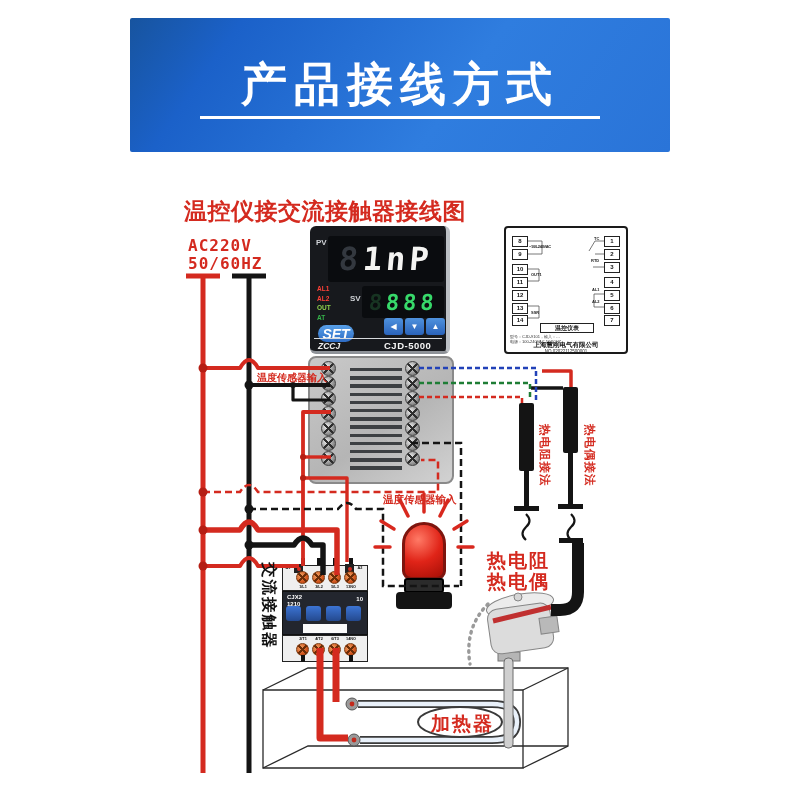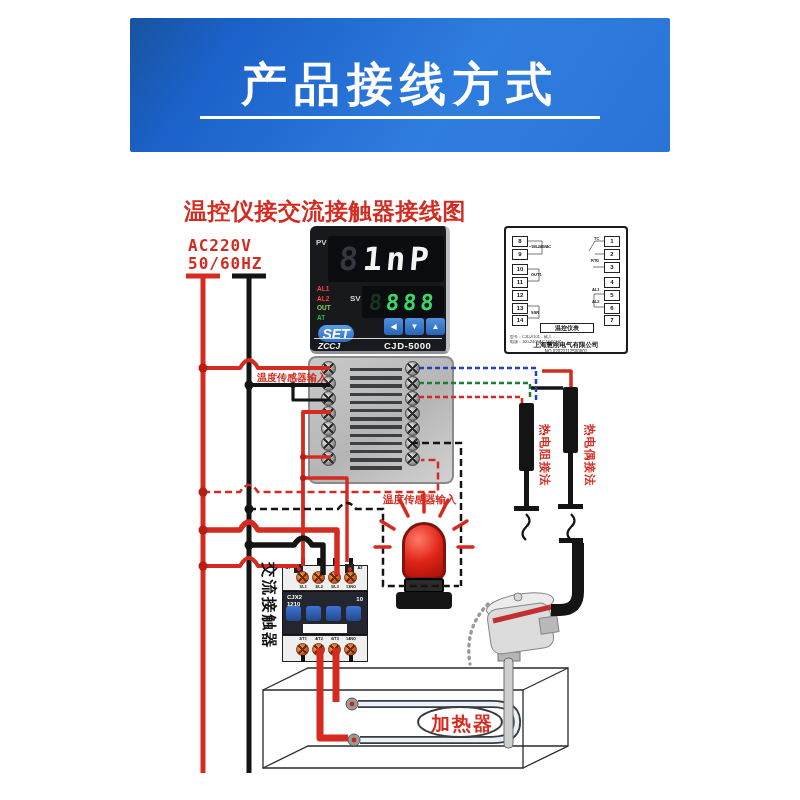--- a/index.html
+++ b/index.html
@@ -373,16 +373,20 @@
     <g>
       <rect x="559" y="538" width="24" height="5" fill="#141414"></rect>
       <path d="M578,543 V592 Q578,610 560,610 H551" fill="none" stroke="#141414" stroke-width="12"></path>
     </g>
   </svg>
 
   <div class="abs z5 small-red" style="left:257px;top:371px">温度传感器输入</div>
   <div class="abs z5 small-red" style="left:383px;top:493px;font-size:10.5px">温度传感器输入</div>
   <div class="abs z5 v-label probe-label" style="left:537px;top:424px;height:92px">热电阻接法</div>
   <div class="abs z5 v-label probe-label" style="left:582px;top:424px;height:92px">热电偶接法</div>
+  <div class="abs z5 sensor-type">
+    <div>热电阻</div>
+    <div>热电偶</div>
+  </div>
   <div class="abs z5 heater-label">加热器</div>
   <div class="abs z5 v-label contactor-vlabel">交流接触器</div>
 
 </div>
 
 </body></html>

